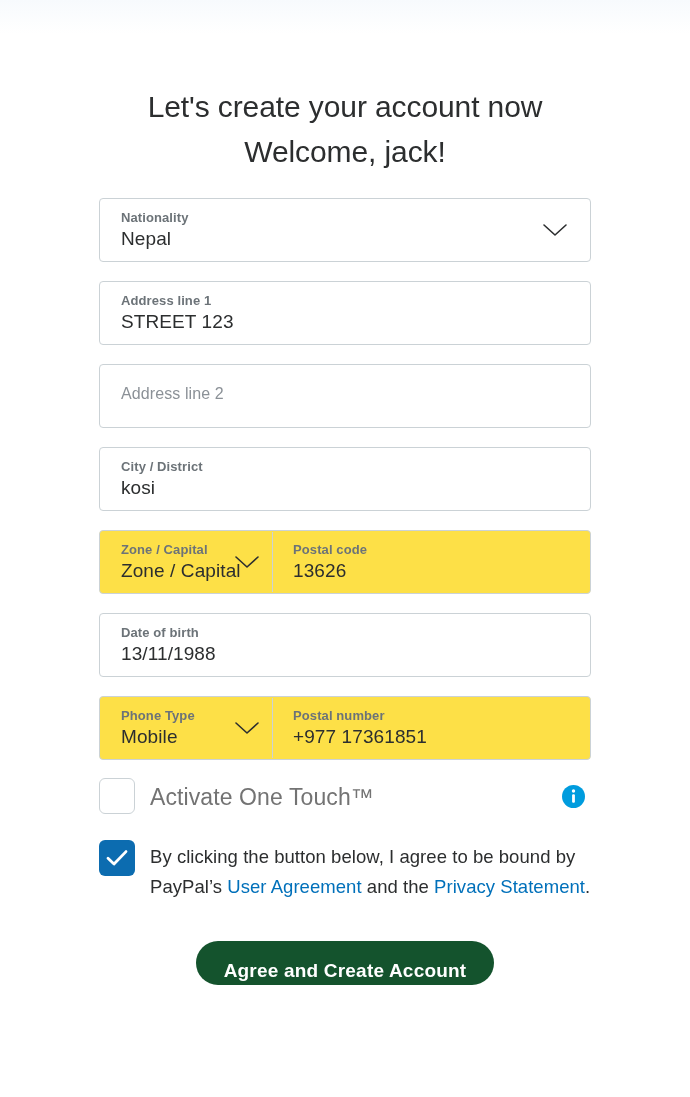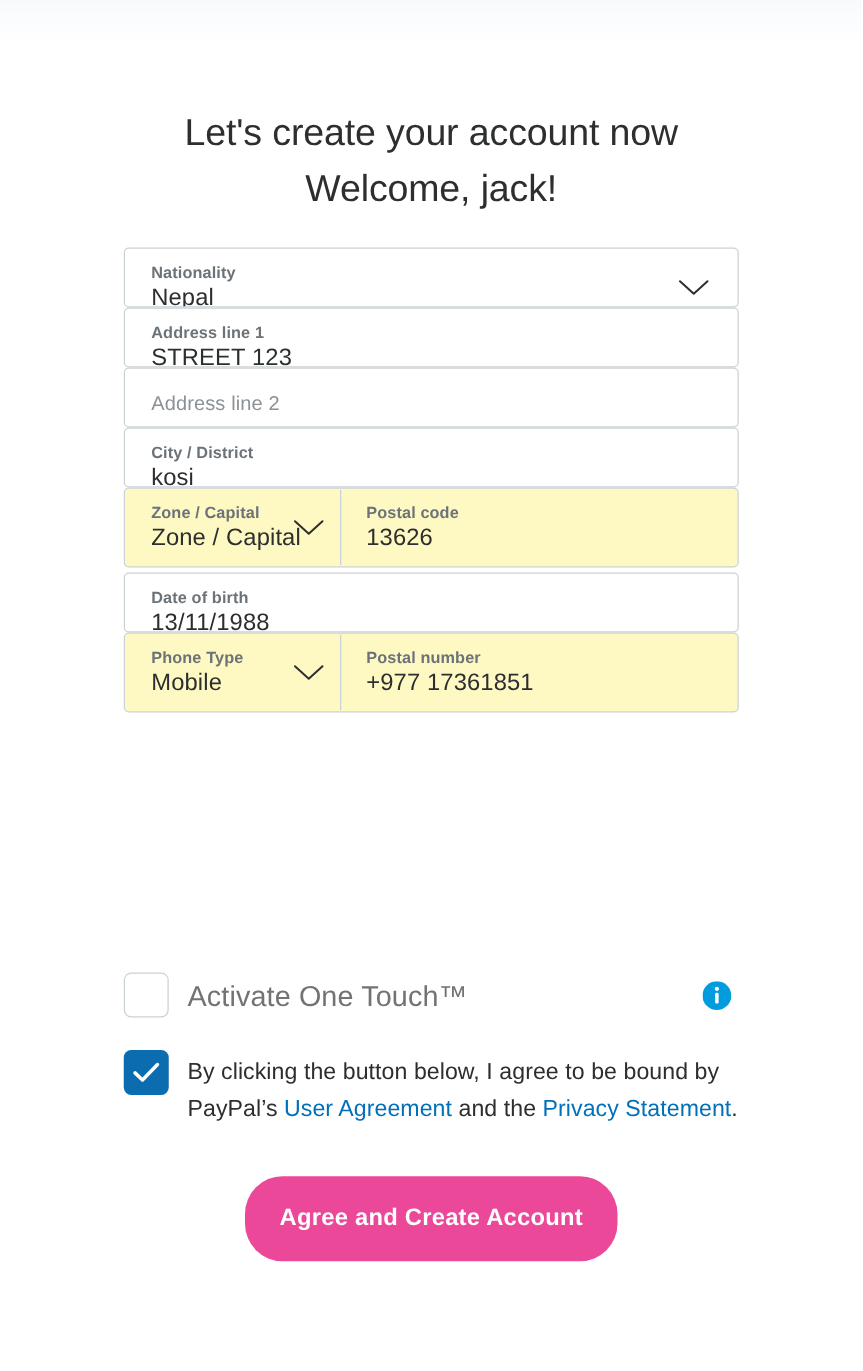--- a/index.html
+++ b/index.html
@@ -51,24 +51,25 @@
   .form {
     position: absolute;
     left: 99px;
     top: 198px;
     width: 492px;
   }
 
   .field {
     position: relative;
     width: 492px;
-    height: 48px;
+    height: 64px;
     border: 1px solid #cbd2d6;
     border-radius: 4px;
     background: #fff;
+    margin-bottom: 19px;
     overflow: hidden;
   }
 
   .field .label {
     position: absolute;
     left: 21px;
     top: 11px;
     font-size: 13px;
     font-weight: 600;
     color: #6c7378;
@@ -107,22 +108,22 @@
     top: 24px;
   }
 
   
   .row-split {
     position: relative;
     width: 492px;
     height: 64px;
     border: 1px solid #cbd2d6;
     border-radius: 4px;
-    background: #fef9c3;
-    margin-bottom: 4px;
+    background: #fde047;
+    margin-bottom: 19px;
   }
   .row-split .half {
     position: absolute;
     top: 0;
     height: 62px;
     overflow: hidden;
   }
   .row-split .half-left { left: 0; width: 172px; }
   .row-split .half-right { left: 172px; width: 318px; }
   .row-split .divider {
@@ -239,26 +240,26 @@
   .submit-wrap {
     position: absolute;
     left: 0;
     top: 941px;
     width: 690px;
     text-align: center;
   }
   .submit-btn {
     display: inline-block;
     min-width: 272px;
-    height: 68px;
+    height: 44px;
     line-height: 60px;
     padding: 0 28px;
     border: none;
     border-radius: 30px;
-    background: #ec4899;
+    background: #14532d;
     color: #ffffff;
     font-family: "Liberation Sans", sans-serif;
     font-size: 19px;
     font-weight: 700;
     letter-spacing: 0.2px;
     cursor: pointer;
   }
 </style>
 </head>
 <body>

